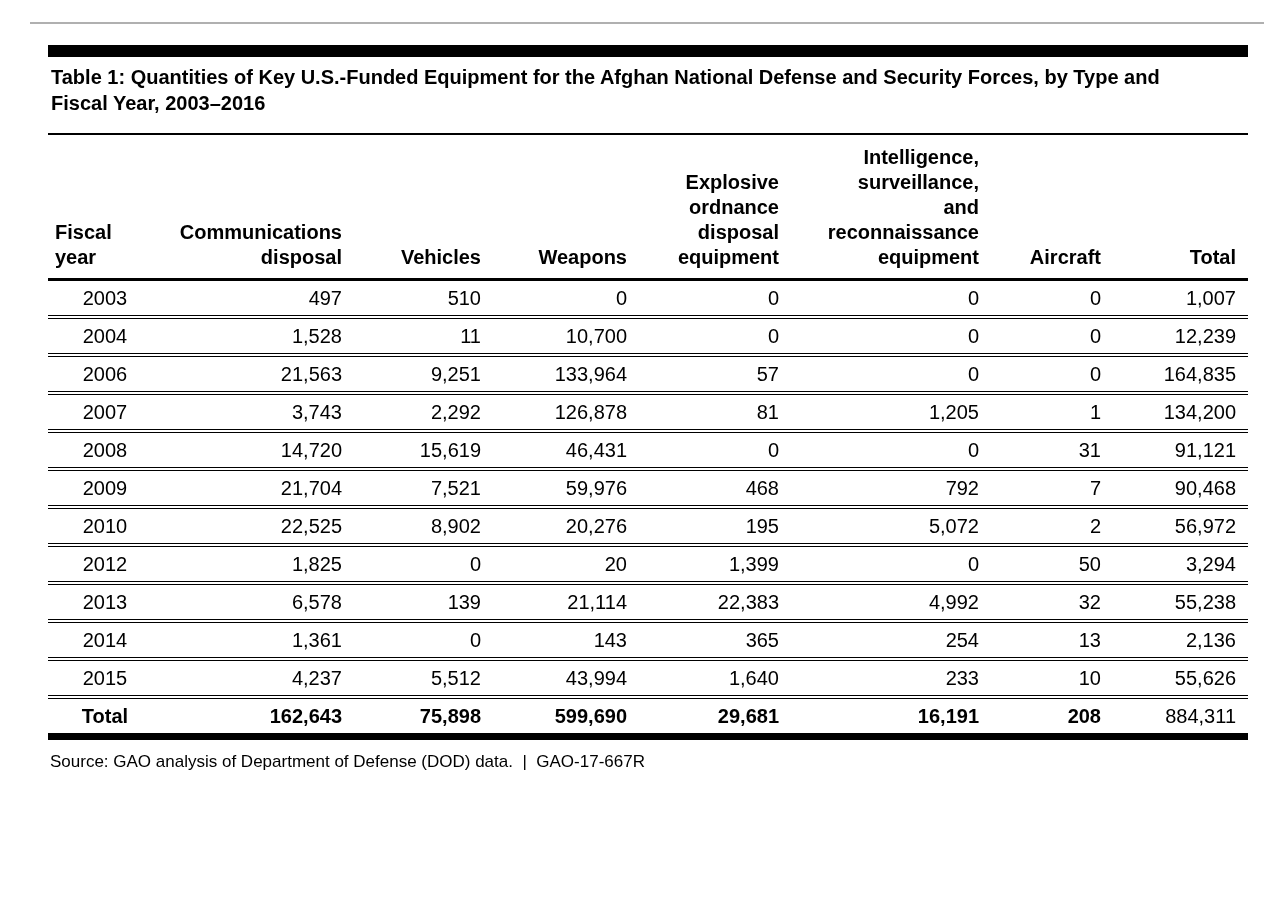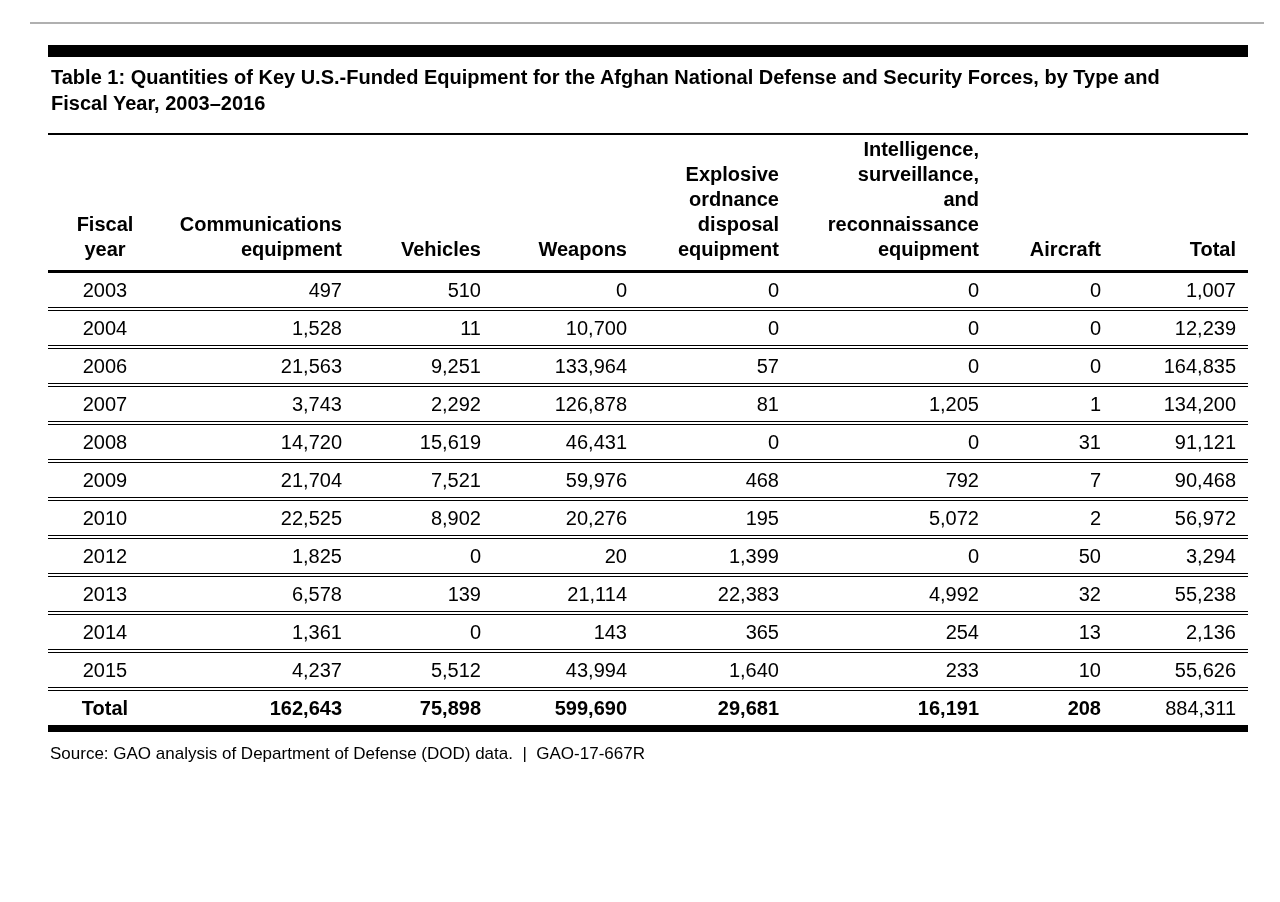--- a/index.html
+++ b/index.html
@@ -53,26 +53,26 @@
   col.c5 { width: 152px; }
   col.c6 { width: 200px; }
   col.c7 { width: 122px; }
   col.c8 { width: 135px; }
   th {
     font-weight: 700;
     font-size: 20px;
     line-height: 25px;
     text-align: right;
     vertical-align: bottom;
-    padding: 2px 12px 8px 0;
+    padding: 10px 12px 8px 0;
     white-space: pre-line;
     border-bottom: 3px solid #000000;
   }
   th.year-col {
-    text-align: center;
+    text-align: left;
     padding-left: 7px;
     padding-right: 0;
   }
   td {
     font-size: 20px;
     line-height: 22px;
     text-align: right;
     padding: 6px 12px 6px 0;
     border-bottom: 4px double #000000;
   }
@@ -119,21 +119,21 @@
       <col class="c5">
         <col class="c6">
         <col class="c7">
         <col class="c8">
     </colgroup>
     <thead>
       <tr>
         <th class="year-col">Fiscal
 year</th>
         <th>Communications
-equipment</th>
+disposal</th>
         <th>Vehicles</th>
         <th>Weapons</th>
         <th>Explosive
 ordnance
 disposal
 equipment</th>
         <th>Intelligence,
 surveillance,
 and
 reconnaissance

